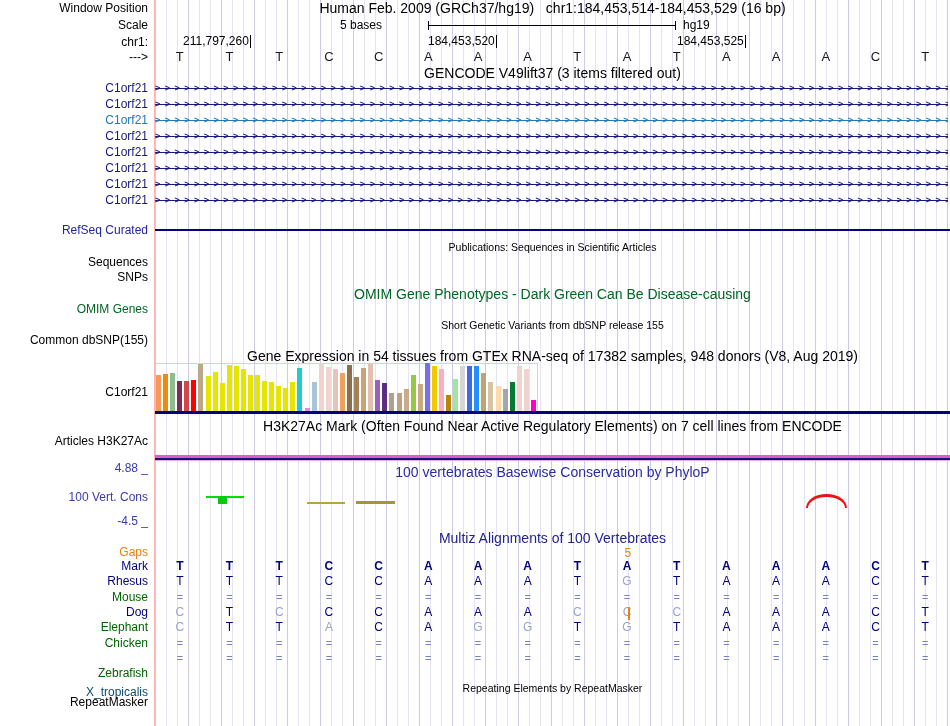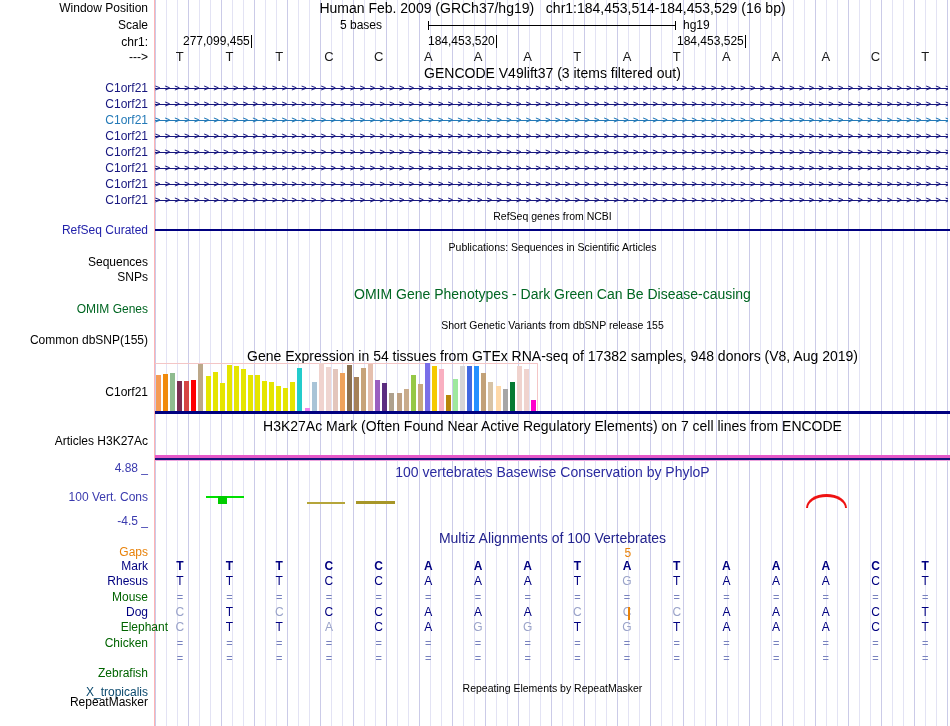--- a/index.html
+++ b/index.html
@@ -48,21 +48,21 @@
   <div class="ctr" style="top:2px">Human Feb. 2009 (GRCh37/hg19)   chr1:184,453,514-184,453,529 (16 bp)</div>
 
   <div class="abs" style="top:19px;left:340px;width:85px;font-size:12px;line-height:13px;">5 bases</div>
   <div class="abs" style="top:25px;left:428px;width:248px;height:1px;background:#000;"></div>
   <div class="scalecap" style="top:21px;left:428px;"></div>
   <div class="scalecap" style="top:21px;left:675px;"></div>
   <div class="abs" style="top:19px;left:683px;font-size:12px;line-height:13px;">hg19</div>
 
   <div id="coords">
       <div class="coord" style="left: 183px; top: 35px;">
-        <span>277,099,455</span>
+        <span>211,797,260</span>
         <div class="tick"></div>
       </div>
       <div class="coord" style="left: 428px; top: 35px;">
         <span>184,453,520</span>
         <div class="tick"></div>
       </div>
       <div class="coord" style="left: 677px; top: 35px;">
         <span>184,453,525</span>
         <div class="tick"></div>
       </div>
@@ -123,21 +123,20 @@
         <div class="generow-line" style="background: rgb(23, 23, 127);"></div>
         <div class="generow-ch" style="color: rgb(23, 23, 127);">&gt;&gt;&gt;&gt;&gt;&gt;&gt;&gt;&gt;&gt;&gt;&gt;&gt;&gt;&gt;&gt;&gt;&gt;&gt;&gt;&gt;&gt;&gt;&gt;&gt;&gt;&gt;&gt;&gt;&gt;&gt;&gt;&gt;&gt;&gt;&gt;&gt;&gt;&gt;&gt;&gt;&gt;&gt;&gt;&gt;&gt;&gt;&gt;&gt;&gt;&gt;&gt;&gt;&gt;&gt;&gt;&gt;&gt;&gt;&gt;&gt;&gt;&gt;&gt;&gt;&gt;&gt;&gt;&gt;&gt;&gt;&gt;&gt;&gt;&gt;&gt;&gt;&gt;&gt;&gt;&gt;&gt;&gt;&gt;&gt;&gt;&gt;&gt;&gt;&gt;&gt;&gt;</div>
       </div>
       <div class="lbl" style="top: 194px; color: rgb(23, 23, 127);">C1orf21</div>
       <div class="abs" style="left: 155px; top: 195px; width: 793px; height: 11px;">
         <div class="generow-line" style="background: rgb(23, 23, 127);"></div>
         <div class="generow-ch" style="color: rgb(23, 23, 127);">&gt;&gt;&gt;&gt;&gt;&gt;&gt;&gt;&gt;&gt;&gt;&gt;&gt;&gt;&gt;&gt;&gt;&gt;&gt;&gt;&gt;&gt;&gt;&gt;&gt;&gt;&gt;&gt;&gt;&gt;&gt;&gt;&gt;&gt;&gt;&gt;&gt;&gt;&gt;&gt;&gt;&gt;&gt;&gt;&gt;&gt;&gt;&gt;&gt;&gt;&gt;&gt;&gt;&gt;&gt;&gt;&gt;&gt;&gt;&gt;&gt;&gt;&gt;&gt;&gt;&gt;&gt;&gt;&gt;&gt;&gt;&gt;&gt;&gt;&gt;&gt;&gt;&gt;&gt;&gt;&gt;&gt;&gt;&gt;&gt;&gt;&gt;&gt;&gt;&gt;&gt;&gt;</div>
       </div>
     </div>
 
-  <div class="ctr small" style="top:210px">RefSeq genes from NCBI</div>
   <div class="lbl" style="top:224px;color:#2222aa">RefSeq Curated</div>
   <div class="hline" style="top:229px;left:155px;width:795px;height:2px;"></div>
 
   <div class="ctr small" style="top:241px">Publications: Sequences in Scientific Articles</div>
   <div class="lbl" style="top:256px">Sequences</div>
   <div class="lbl" style="top:271px">SNPs</div>
 
   <div class="ctr" style="top:288px;color:#006622">OMIM Gene Phenotypes - Dark Green Can Be Disease-causing</div>
   <div class="lbl" style="top:303px;color:#006622">OMIM Genes</div>
 
@@ -288,21 +287,21 @@
       <div class="alncell m" style="left: 477.969px; top: 606px;">A</div>
       <div class="alncell m" style="left: 527.656px; top: 606px;">A</div>
       <div class="alncell l" style="left: 577.344px; top: 606px;">C</div>
       <div class="alncell l" style="left: 627.031px; top: 606px;">C</div>
       <div class="alncell l" style="left: 676.719px; top: 606px;">C</div>
       <div class="alncell m" style="left: 726.406px; top: 606px;">A</div>
       <div class="alncell m" style="left: 776.094px; top: 606px;">A</div>
       <div class="alncell m" style="left: 825.781px; top: 606px;">A</div>
       <div class="alncell m" style="left: 875.469px; top: 606px;">C</div>
       <div class="alncell m" style="left: 925.156px; top: 606px;">T</div>
-      <div class="lbl" style="top: 621px; color: rgb(0, 100, 0); padding-left: 20px;">Elephant</div>
+      <div class="lbl" style="top: 621px; color: rgb(0, 100, 0);">Elephant</div>
       <div class="alncell l" style="left: 179.844px; top: 621px;">C</div>
       <div class="alncell m" style="left: 229.531px; top: 621px;">T</div>
       <div class="alncell m" style="left: 279.219px; top: 621px;">T</div>
       <div class="alncell l" style="left: 328.906px; top: 621px;">A</div>
       <div class="alncell m" style="left: 378.594px; top: 621px;">C</div>
       <div class="alncell m" style="left: 428.281px; top: 621px;">A</div>
       <div class="alncell l" style="left: 477.969px; top: 621px;">G</div>
       <div class="alncell l" style="left: 527.656px; top: 621px;">G</div>
       <div class="alncell m" style="left: 577.344px; top: 621px;">T</div>
       <div class="alncell l" style="left: 627.031px; top: 621px;">G</div>

